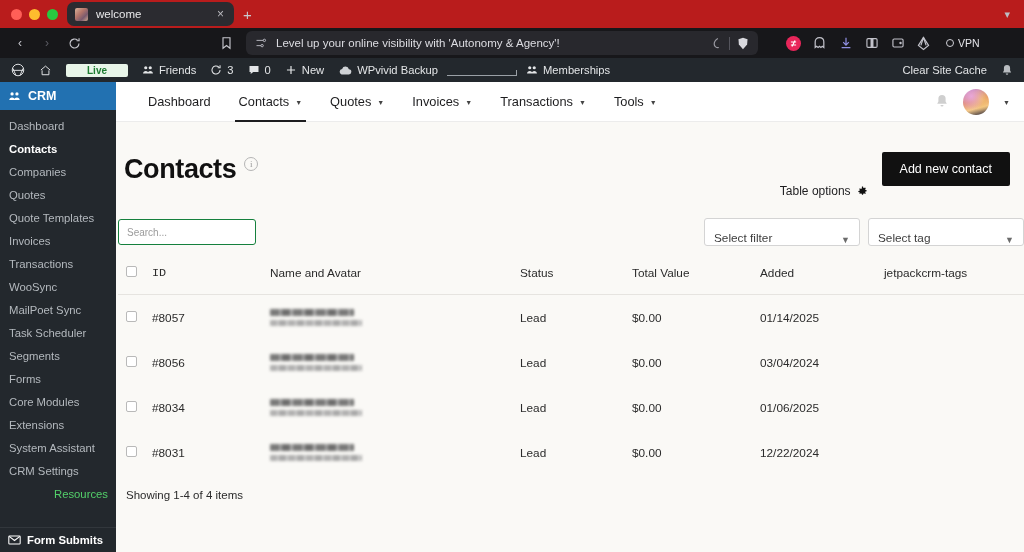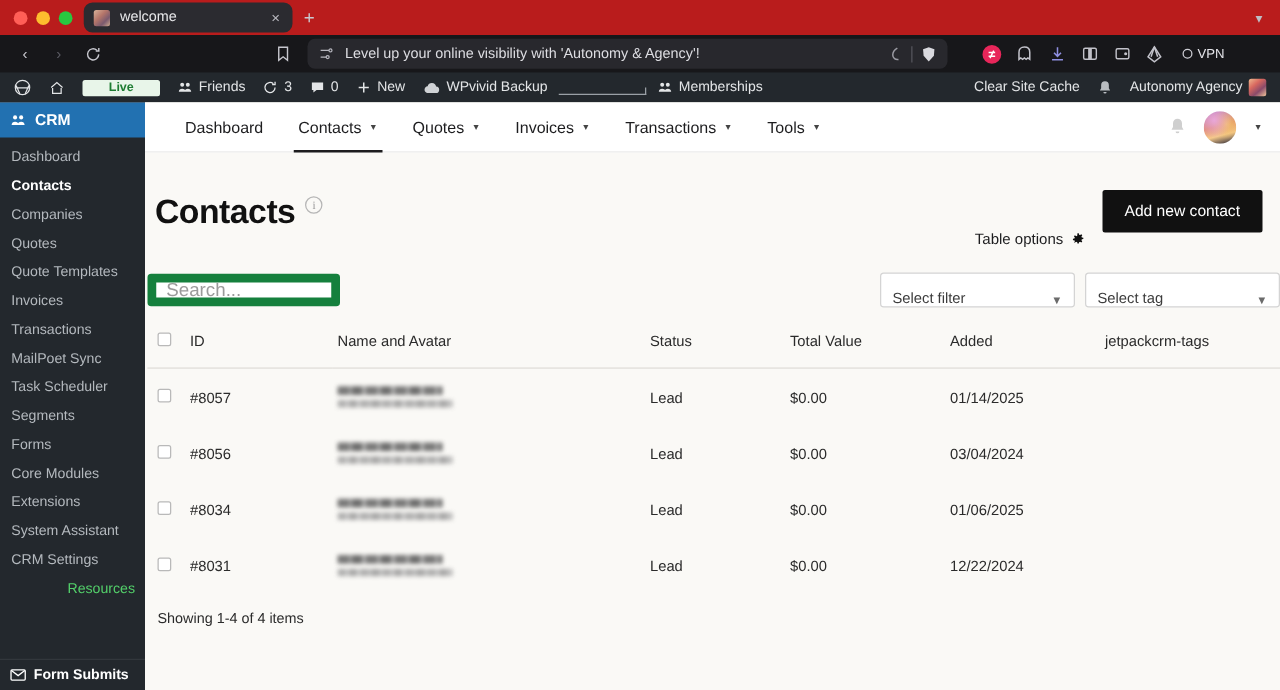--- a/index.html
+++ b/index.html
@@ -177,22 +177,22 @@
   }
   .btn-primary {
     background: #111; color: #fff; font-size: 12.5px;
     padding: 10px 18px; border: none; border-radius: 2px;
   }
 
   .filter-row {
     display: flex; align-items: center; padding: 6px 0 14px 0; margin-left: 2px;
   }
   .search-input {
-    width: 154px; height: 26px; border: 7px solid #15803d; background: #fff;
-    border-radius: 3px; font-size: 15px; color: #333; padding: 0 8px;
+    width: 138px; height: 26px; border: 1px solid #15803d; background: #fff;
+    border-radius: 3px; font-size: 10px; color: #333; padding: 0 8px;
     font-family: "Liberation Sans", sans-serif;
   }
   .search-input::placeholder { color: #9b9b9b; }
   .filters { margin-left: auto; display: flex; gap: 8px; }
   .select-box {
     position: relative; width: 156px; height: 28px;
     border: 1px solid #d4d4d4; background: #fff; border-radius: 3px;
     display: flex; align-items: flex-end; padding: 0 9px;
     font-size: 11.8px; color: #3c3c3c;
   }
@@ -206,21 +206,21 @@
     padding: 6px 4px 14px 4px; border-bottom: 1px solid #e6e4e0;
   }
   .tbl td {
     font-size: 11.8px; color: #2b2b2b; padding: 14px 4px; vertical-align: middle;
   }
   .cb {
     width: 11px; height: 11px; border: 1px solid #b9b9b9; background: #fff;
     border-radius: 2px; display: inline-block;
   }
   .col-cb { width: 30px; padding-left: 8px !important; }
-  .col-id { width: 118px; }
+  .col-id { width: 118px; font-family: Liberation Mono, monospace; }
   .col-name { width: 250px; }
   .col-status { width: 112px; }
   .col-total { width: 128px; }
   .col-added { width: 124px; }
 
   .blur-name {
     display: block; height: 7px; width: 84px; border-radius: 1px;
     background: repeating-linear-gradient(90deg,#5d5d5d 0 9px,#8f8f8f 9px 12px,#4f4f4f 12px 20px,#9d9d9d 20px 23px);
     filter: blur(1.7px); opacity: .82; margin-bottom: 4px;
   }
@@ -398,24 +398,20 @@
     </span>
 
     <span class="ab-right">
       <span class="ab-item">Clear Site Cache</span>
       <span class="ab-item">
         <svg width="12" height="13" viewBox="0 0 14 15" fill="#b9bdc1">
           <path d="M7 1a3.6 3.6 0 0 1 3.6 3.6v3l1.2 2.1H2.2l1.2-2.1v-3A3.6 3.6 0 0 1 7 1z"></path>
             <path d="M5.5 11.1h3a1.5 1.5 0 0 1-3 0z"></path>
         </svg>
       </span>
-      <span class="ab-item">
-        <span>Autonomy Agency</span>
-        <span class="ab-avatar"></span>
-      </span>
     </span>
   </div>
 
   <div class="wp-body">
 
     <div class="sidebar">
       <div class="sb-head">
         <svg width="13" height="13" viewBox="0 0 16 16" fill="#fff">
           <circle cx="5" cy="4.8" r="2"></circle>
             <circle cx="11" cy="4.8" r="2"></circle>
@@ -424,20 +420,21 @@
         <span>CRM</span>
       </div>
       <div class="sb-list">
         <a class="sb-item">Dashboard</a>
         <a class="sb-item active">Contacts</a>
         <a class="sb-item">Companies</a>
         <a class="sb-item">Quotes</a>
         <a class="sb-item">Quote Templates</a>
         <a class="sb-item">Invoices</a>
         <a class="sb-item">Transactions</a>
+        <a class="sb-item">WooSync</a>
         <a class="sb-item">MailPoet Sync</a>
         <a class="sb-item">Task Scheduler</a>
         <a class="sb-item">Segments</a>
         <a class="sb-item">Forms</a>
         <a class="sb-item">Core Modules</a>
         <a class="sb-item">Extensions</a>
         <a class="sb-item">System Assistant</a>
         <a class="sb-item">CRM Settings</a>
         <a class="sb-item resources">Resources</a>
       </div>

